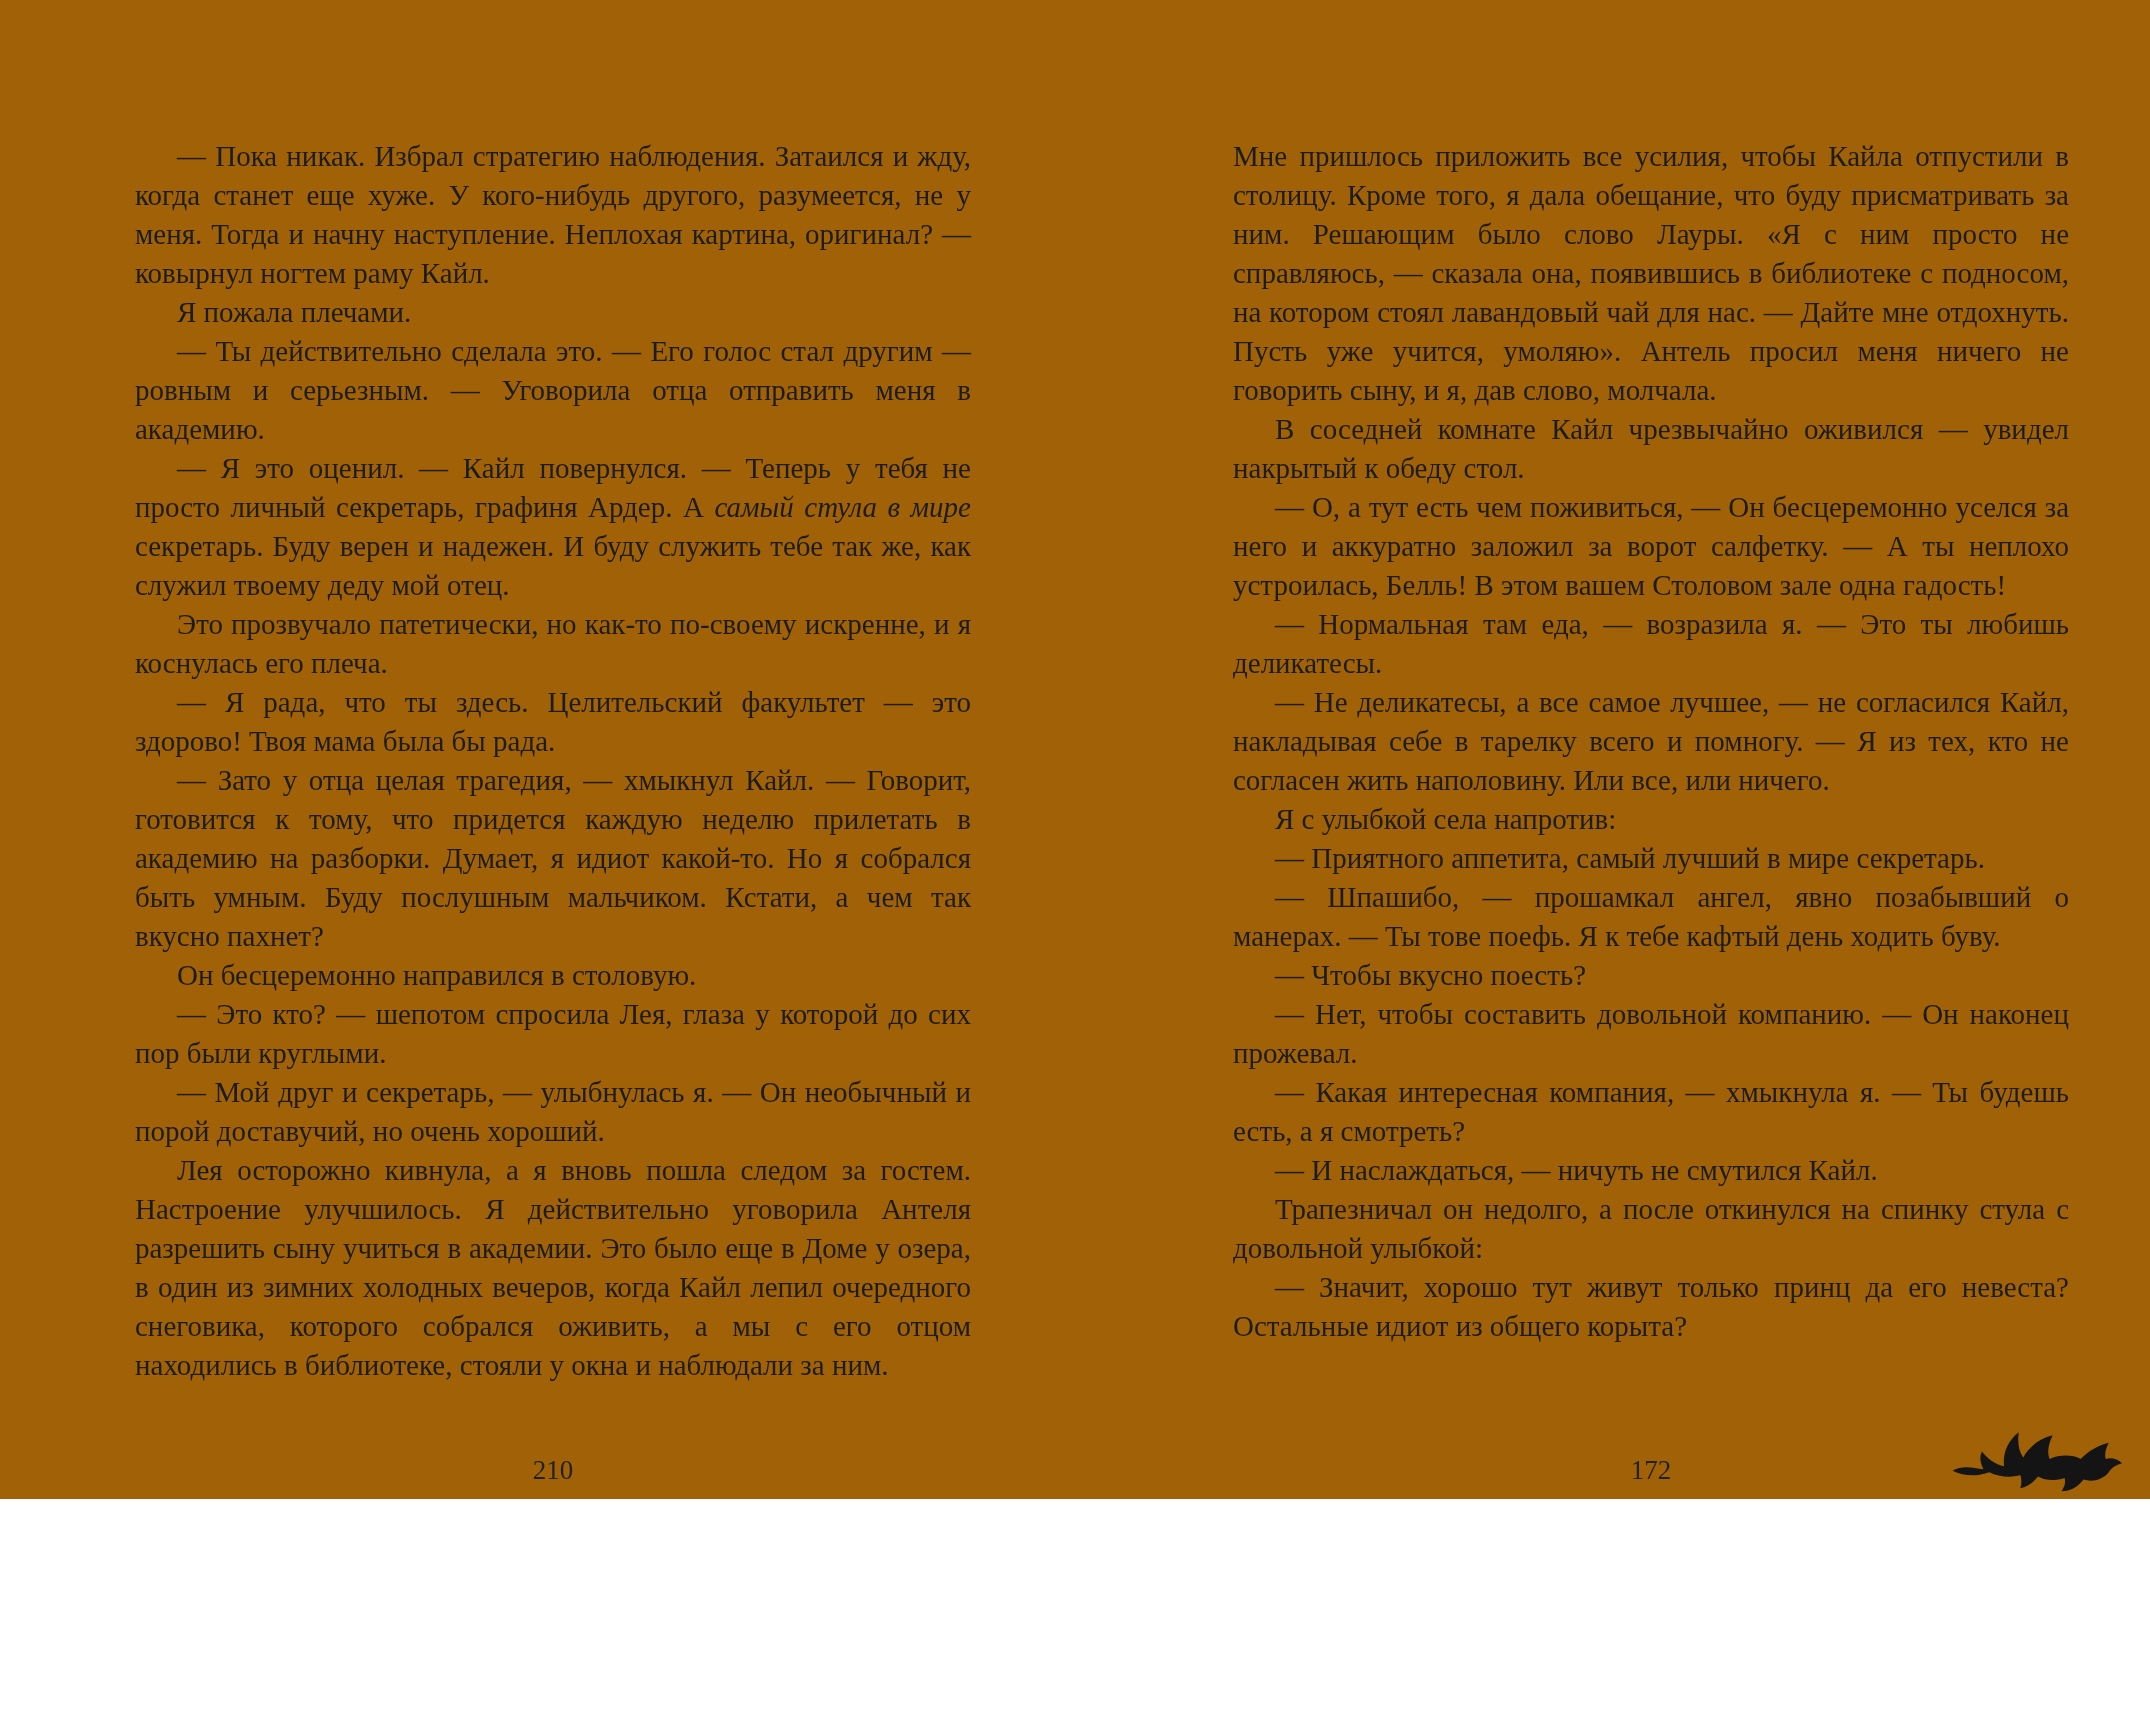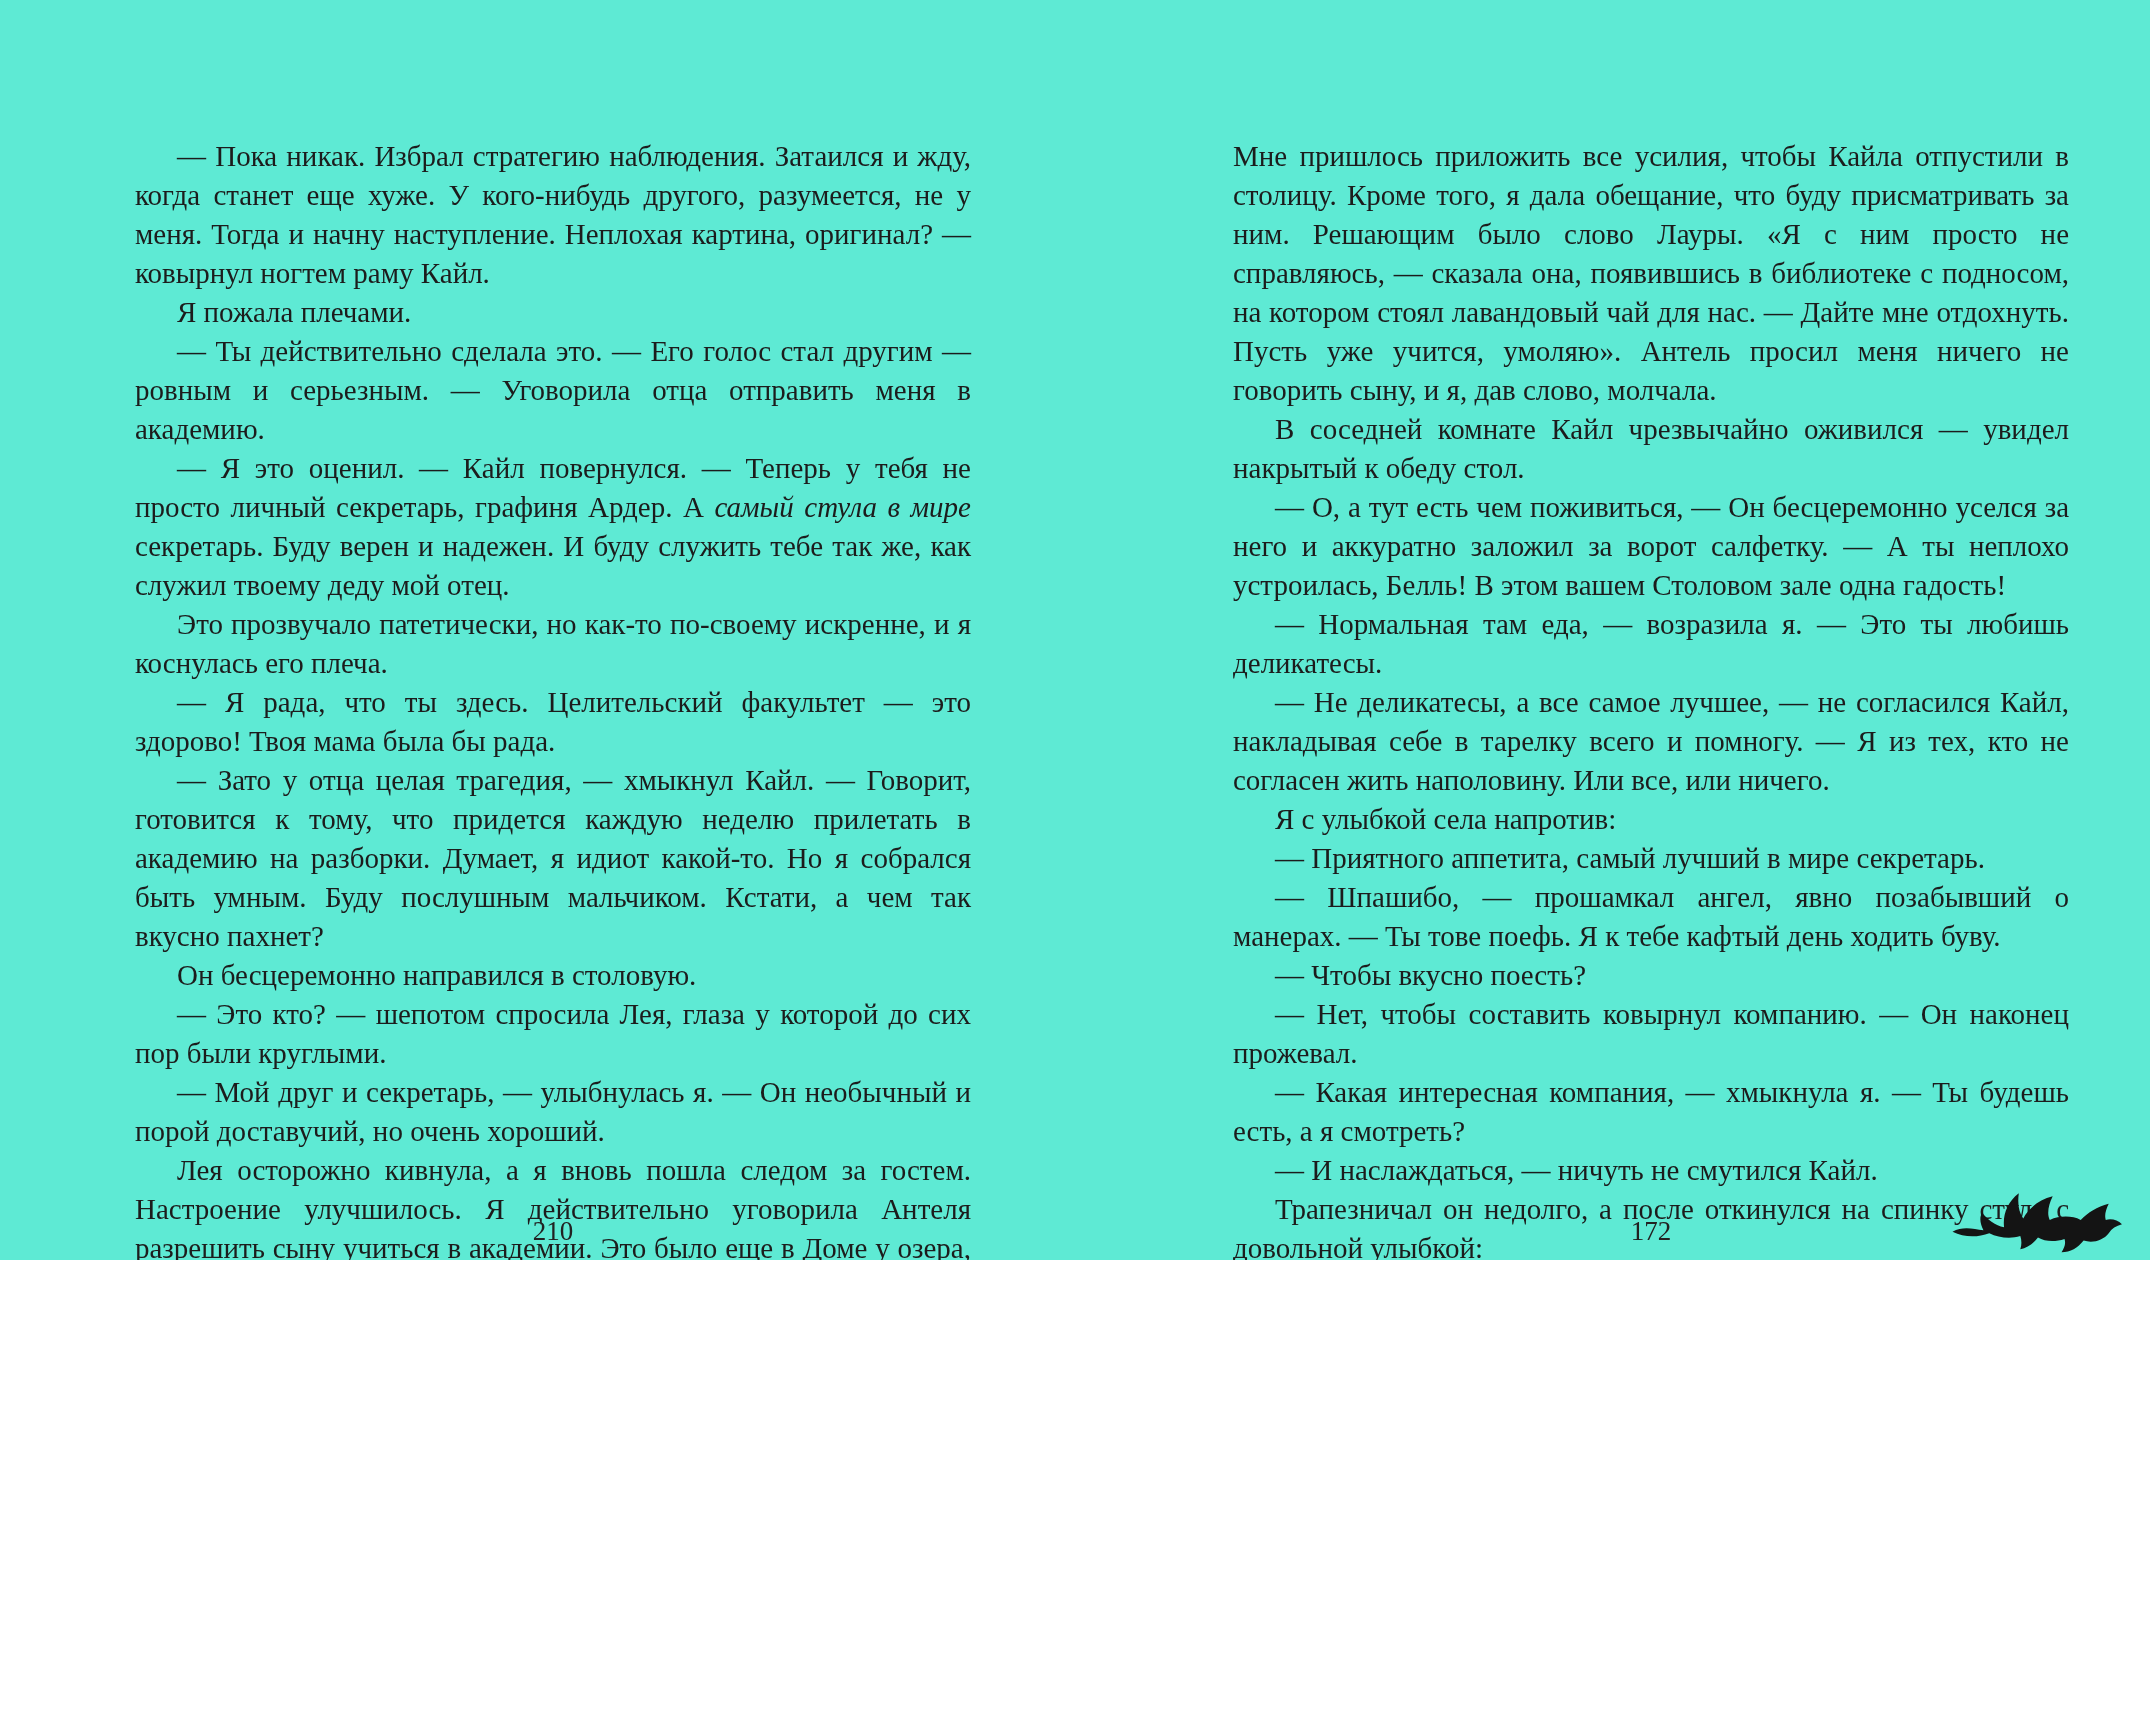--- a/index.html
+++ b/index.html
@@ -3,22 +3,22 @@
 <meta charset="utf-8">
 <style>
   html, body {
     margin: 0;
     padding: 0;
     background: #ffffff;
   }
   .spread {
     position: relative;
     width: 2151px;
-    height: 1260px;
-    background: #5eead4;
+    height: 1499px;
+    background: #a16207;
     color: #1c1c1c;
     font-family: "Liberation Serif", "DejaVu Serif", serif;
     overflow: hidden;
   }
   .columns {
     display: flex;
     padding: 137px 0 0 135px;
   }
   .col {
     width: 836px;
@@ -81,21 +81,21 @@
     <div class="col col-right">
       <p class="para no-indent">Мне пришлось приложить все усилия, чтобы Кайла отпустили в столицу. Кроме того, я дала обещание, что буду присматривать за ним. Решающим было слово Лауры. «Я с ним просто не справляюсь, — сказала она, появившись в библиотеке с подносом, на котором стоял лавандовый чай для нас. — Дайте мне отдохнуть. Пусть уже учится, умоляю». Антель просил меня ничего не говорить сыну, и я, дав слово, молчала.</p>
       <p class="para">В соседней комнате Кайл чрезвычайно оживился — увидел накрытый к обеду стол.</p>
       <p class="para">— О, а тут есть чем поживиться, — Он бесцеремонно уселся за него и аккуратно заложил за ворот салфетку. — А ты неплохо устроилась, Белль! В этом вашем Столовом зале одна гадость!</p>
       <p class="para">— Нормальная там еда, — возразила я. — Это ты любишь деликатесы.</p>
       <p class="para">— Не деликатесы, а все самое лучшее, — не согласился Кайл, накладывая себе в тарелку всего и помногу. — Я из тех, кто не согласен жить наполовину. Или все, или ничего.</p>
       <p class="para">Я с улыбкой села напротив:</p>
       <p class="para">— Приятного аппетита, самый лучший в мире секретарь.</p>
       <p class="para">— Шпашибо, — прошамкал ангел, явно позабывший о манерах. — Ты тове поефь. Я к тебе кафтый день ходить буву.</p>
       <p class="para">— Чтобы вкусно поесть?</p>
-      <p class="para">— Нет, чтобы составить ковырнул компанию. — Он наконец прожевал.</p>
+      <p class="para">— Нет, чтобы составить довольной компанию. — Он наконец прожевал.</p>
       <p class="para">— Какая интересная компания, — хмыкнула я. — Ты будешь есть, а я смотреть?</p>
       <p class="para">— И наслаждаться, — ничуть не смутился Кайл.</p>
       <p class="para">Трапезничал он недолго, а после откинулся на спинку стула с довольной улыбкой:</p>
       <p class="para">— Значит, хорошо тут живут только принц да его невеста? Остальные идиот из общего корыта?</p>
     </div>
 
   </div>
 
   <div class="page-number page-number-left">210</div>
   <div class="page-number page-number-right">172</div>

